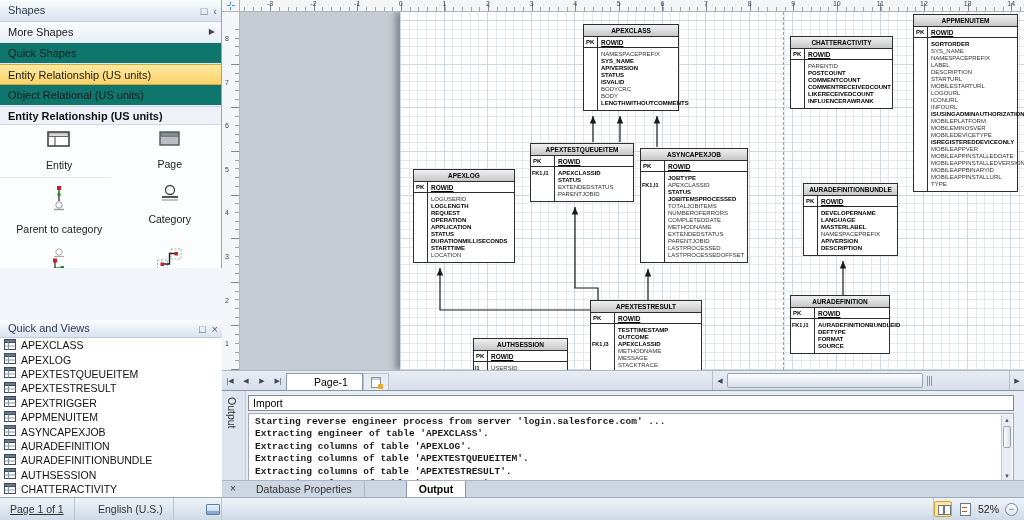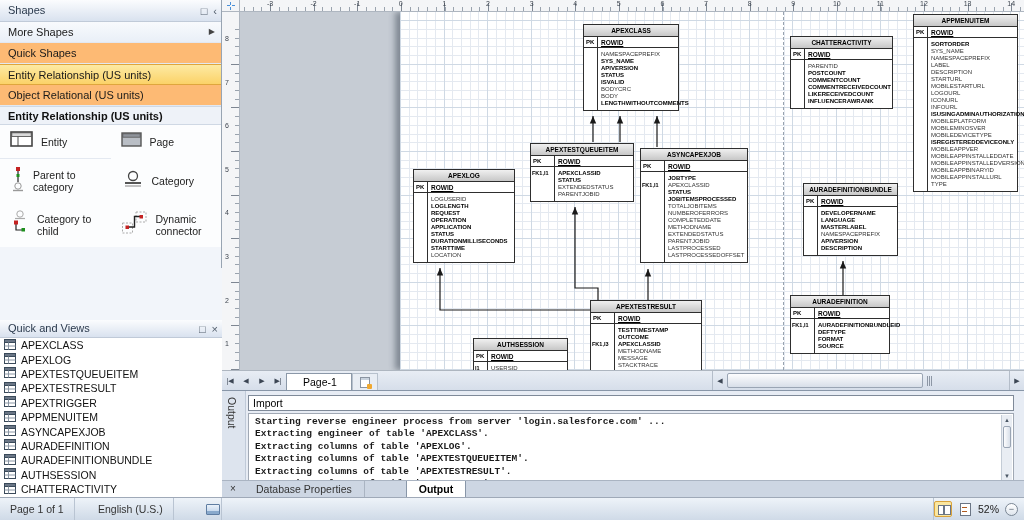--- a/index.html
+++ b/index.html
@@ -4,27 +4,27 @@
 <style>
   * { margin:0; padding:0; box-sizing:border-box; }
   html,body { width:1024px; height:520px; overflow:hidden; font-family:"Liberation Sans",sans-serif; }
   #app { position:relative; width:1024px; height:520px; background:#dce6f2; overflow:hidden; }
 
   
   #left-panel { position:absolute; left:0; top:0; width:222px; height:497px; background:#f2f5fa; border-right:1px solid #98a4b2; }
   .panel-titlebar { position:relative; height:22px; background:linear-gradient(#fbfcfe,#d9e2ef); border-bottom:1px solid #c0cad8; color:#2b3a4d; font-size:11px; line-height:21px; padding-left:8px; }
   .titlebar-icons { position:absolute; right:4px; top:0; height:22px; display:flex; align-items:center; gap:6px; color:#55616f; font-size:11px; }
   .titlebar-icons span { cursor:default; }
-  .panel-row { position:relative; height:21px; font-size:11px; line-height:20px; padding-left:8px; color:#1a1a1a; background:#fdba74; border-bottom:1px solid #e2e8f1; }
+  .panel-row { position:relative; height:21px; font-size:11px; line-height:20px; padding-left:8px; color:#1a1a1a; background:#0f766e; border-bottom:1px solid #e2e8f1; }
   .panel-row.grad { background:linear-gradient(#f8fafd,#e9eff7); }
   .panel-row .flyout { position:absolute; right:6px; top:0; font-size:8px; color:#444; line-height:20px; }
   .panel-row.selected { background:linear-gradient(#fdeaa3,#fbd268); border:1px solid #dfa63d; border-left:none; border-right:none; }
   .section-header { height:19px; background:#eef2f8; border-top:1px solid #cfd8e4; border-bottom:1px solid #cfd8e4; font-size:11px; font-weight:bold; line-height:18px; padding-left:8px; color:#111; }
   #stencil-shapes { background:#fcfdfe; display:grid; grid-template-columns:1fr 1fr; }
-  .shape-item { display:flex; align-items:center; gap:7px; padding:6px 2px 6px 10px; min-height:30px; }
+  .shape-item { display:flex; align-items:center; gap:7px; padding:6px 2px 6px 10px; min-height:30px;flex-direction:column; }
   .shape-item.sep { border-bottom:1px solid #e4e9f1; }
   .shape-label { font-size:10.5px; color:#222; line-height:12px; }
   #tables-panel-header { position:absolute; left:0; top:320px; width:222px; }
   #tables-list { position:absolute; left:0; top:338px; width:222px; height:159px; background:#fff; overflow:hidden; }
   .table-item { display:flex; align-items:center; gap:5px; height:14.4px; padding-left:4px; font-size:10.5px; color:#111; white-space:nowrap; }
   #shapes-splitter { position:absolute; left:0; top:268px; width:222px; height:52px; background:#f2f5fa; }
 
   
   #canvas-region { position:absolute; left:222px; top:0; width:802px; height:370px; background:#eef1f5; }
   #ruler-corner { position:absolute; left:0; top:0; width:18px; height:12px; background:#f4f5f7; border-right:1px solid #aeb6c0; border-bottom:1px solid #aeb6c0; }
@@ -59,21 +59,21 @@
   .ent-body { display:grid; grid-template-columns:var(--kw) 1fr; }
   .body-kcol { position:relative; border-right:1.3px solid #2e2e2e; }
   .fk-label { position:absolute; left:1px; font-size:5.5px; font-weight:bold; white-space:nowrap; }
   .attrs { padding:3px 1px 3px 3px; }
   .attr { font-size:6px; line-height:7px; white-space:nowrap; overflow:hidden; color:#333; }
   .attr.b { font-weight:bold; color:#000; }
 
   
   #pagebar { position:absolute; left:222px; top:370px; width:802px; height:20px; background:linear-gradient(#e8edf4,#d6deea); border-top:1px solid #aeb6c0; display:flex; align-items:stretch; font-size:9px; }
   .nav-btn { width:16px; text-align:center; line-height:19px; color:#3c4654; font-size:7px; }
-  #page-tab { background:#fff; border:1px solid #8b98a8; border-bottom:none; margin-top:2px; padding:0 14px 0 16px; font-size:10.5px; line-height:16px; color:#000; }
+  #page-tab { background:#fff; border:1px solid #8b98a8; border-bottom:none; margin-top:2px; padding:0 14px 0 27px; font-size:10.5px; line-height:16px; color:#000; }
   #insert-page-tab { width:26px; margin-top:2px; border:1px solid #b7c1cd; border-bottom:none; background:#e8edf4; position:relative; }
   .mini-page { position:absolute; left:7px; top:3px; width:10px; height:11px; background:#fff; border:1px solid #8a94a2; box-shadow:inset 0 2px 0 #c8d2de; }
   .mini-page:after { content:""; position:absolute; right:-3px; bottom:-2px; width:5px; height:5px; background:#f0a830; border-radius:1px; }
   #pagebar-spacer { flex:1; }
   #h-scroll { display:flex; align-items:stretch; }
   .scroll-btn { width:15px; border-left:1px solid #b4bdc9; text-align:center; line-height:19px; font-size:7px; color:#3c4654; }
   #h-thumb { width:196px; margin:2px 0; background:linear-gradient(#fdfdfe,#d8dfe9); border:1px solid #9aa5b4; border-radius:2px; }
   #h-grip { width:12px; margin:2px 0; display:flex; align-items:center; justify-content:center; gap:1px; }
   #h-grip i { width:1px; height:10px; background:#8d97a5; }
   #h-track { width:74px; }
@@ -90,21 +90,21 @@
   .vs-btn { height:10px; text-align:center; line-height:10px; }
   #vs-thumb { height:22px; margin:1px; background:linear-gradient(90deg,#fdfdfe,#d8dfe9); border:1px solid #9aa5b4; border-radius:2px; }
   #output-tabs { position:absolute; left:0; bottom:0; width:802px; height:17px; background:#cdd6e3; border-top:1px solid #aab4c2; display:flex; align-items:stretch; }
   #output-close { width:22px; text-align:center; font-size:10px; line-height:16px; color:#333; }
   .doc-tab { padding:0 12px; font-size:10.5px; line-height:16px; color:#333; border-right:1px solid #aab4c2; }
   .doc-tab.active { background:#fff; font-weight:bold; color:#000; border-right:1px solid #8896a8; border-left:1px solid #8896a8; }
 
   
   #status-bar { position:absolute; left:0; top:497px; width:1024px; height:23px; background:linear-gradient(#eef3f9,#cfdae7); border-top:1px solid #9fa9b8; font-size:10.5px; color:#333; }
   .sb-seg { position:absolute; top:0; height:22px; line-height:22px; padding:0 10px; border-right:1px solid #b9c4d2; }
-  #sb-page { left:0; }
+  #sb-page { left:0;text-decoration:underline; }
   #sb-lang { left:88px; }
   #sb-langicon { left:196px; width:26px; border-right:1px solid #b9c4d2; }
   .kbd-icon { display:inline-block; width:14px; height:11px; margin-top:6px; background:linear-gradient(#eaf1fa,#b9cfe8); border:1px solid #5f7da2; border-radius:1px; box-shadow:inset 0 -3px 0 #89a9cc; }
   #sb-right { position:absolute; right:0; top:0; height:22px; display:flex; align-items:center; gap:6px; padding-right:6px; border-left:1px solid #b9c4d2; }
   #view-normal-btn { width:18px; height:16px; background:#fbe7a0; border:1px solid #d9a33c; border-radius:2px; position:relative; }
   #view-normal-btn:before { content:""; position:absolute; left:3px; top:3px; width:4px; height:8px; background:#fff; border:1px solid #6b7686; }
   #view-normal-btn:after { content:""; position:absolute; left:9px; top:3px; width:5px; height:8px; background:#fff; border:1px solid #6b7686; }
   #fit-page-btn { width:14px; height:14px; position:relative; }
   #fit-page-btn:before { content:""; position:absolute; left:2px; top:1px; width:9px; height:11px; background:#fff; border:1px solid #6b7686; }
   #fit-page-btn:after { content:""; position:absolute; left:4px; top:5px; width:5px; height:3px; border-top:1px solid #b05a20; border-bottom:1px solid #b05a20; }

